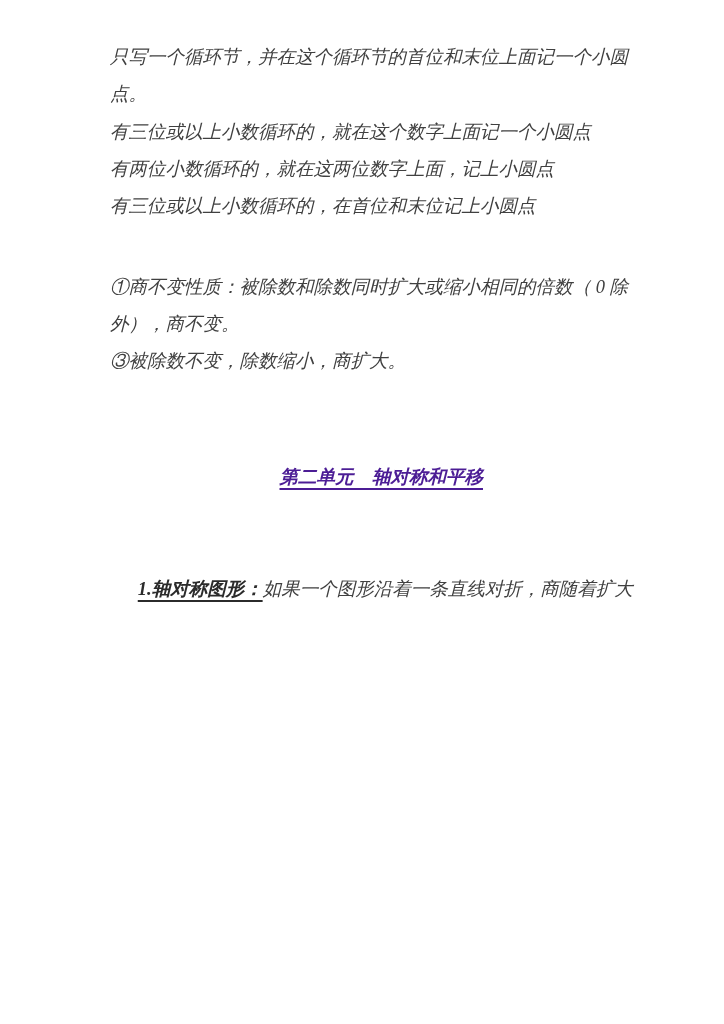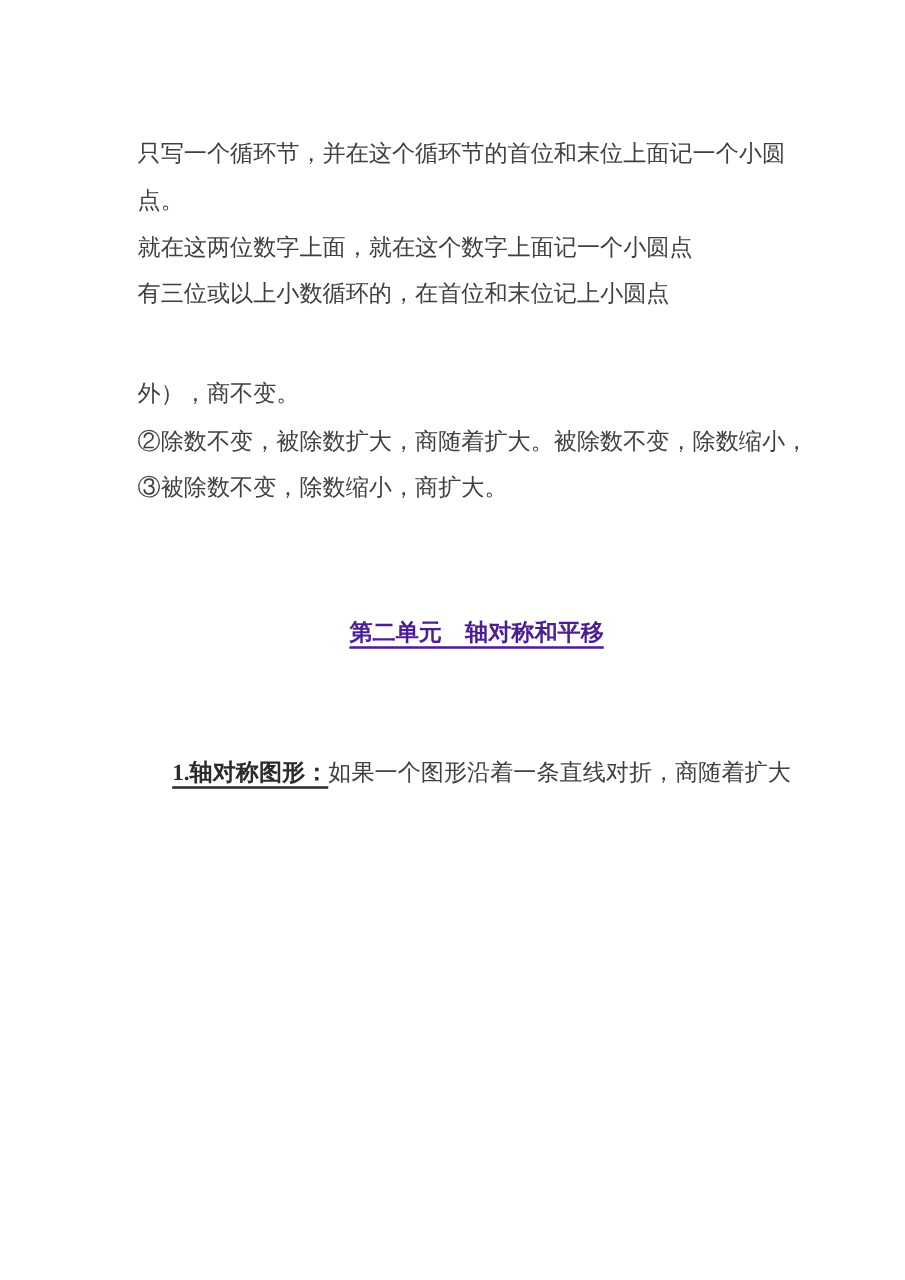--- a/index.html
+++ b/index.html
@@ -5,26 +5,27 @@
   html, body {
     margin: 0;
     padding: 0;
     background: #ffffff;
   }
   .page {
     position: relative;
     width: 724px;
     height: 1024px;
     box-sizing: border-box;
-    padding: 106px 90px 0 110px;
+    padding: 39px 90px 0 110px;
     background: #ffffff;
     font-family: "Liberation Serif", "DejaVu Serif", serif;
     font-size: 18.5px;
     color: #404040;
     overflow: hidden;
+    font-style: italic;
   }
   .line {
     line-height: 37.35px;
     white-space: pre;
   }
   
   .red-heading {
     color: #ff5757;
     font-weight: bold;
     text-decoration: underline;
@@ -55,27 +56,28 @@
   .sub-head  { margin-top: 40px; }
 </style>
 </head>
 <body>
 
 <div class="page">
 
   <section>
     <div class="line">只写一个循环节，并在这个循环节的首位和末位上面记一个小圆</div>
     <div class="line">点。</div>
-    <div class="line">就在这两位数字上面，就在这个数字上面记一个小圆点</div>
+    <div class="line">有三位或以上小数循环的，就在这个数字上面记一个小圆点</div>
+    <div class="line">有两位小数循环的，就在这两位数字上面，记上小圆点</div>
     <div class="line">有三位或以上小数循环的，在首位和末位记上小圆点</div>
   </section>
 
   <section class="sec8">
+    <div class="line">①商不变性质：被除数和除数同时扩大或缩小相同的倍数（ 0 除</div>
     <div class="line">外），商不变。</div>
-    <div class="line">②除数不变，被除数扩大，商随着扩大。被除数不变，除数缩小，</div>
     <div class="line">③被除数不变，除数缩小，商扩大。</div>
   </section>
 
   <div class="line unit-title">
     <span class="title-text">第二单元　轴对称和平移</span>
   </div>
 
 
   <section>
     <div class="line">

